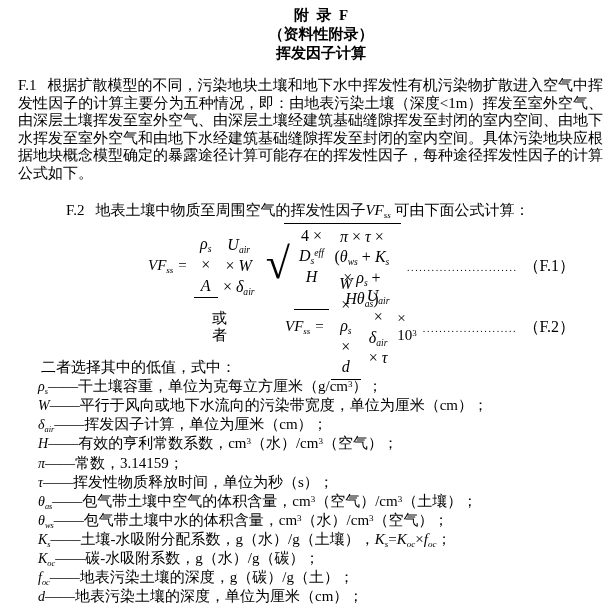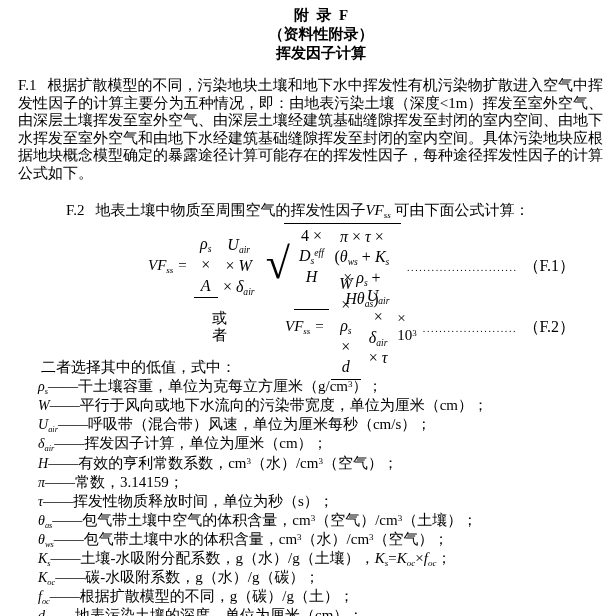--- a/index.html
+++ b/index.html
@@ -147,26 +147,25 @@
     <span>× 10<sup>3</sup></span>
     <span class="dots">............................................................</span>
     <span class="eq-label">（F.2）</span>
   </div>
 
   <div class="where">二者选择其中的低值，式中：</div>
 
   <div class="defs">
       <div class="def-item"><span class="def-sym"><i>ρ</i><sub><i>s</i></sub></span><span>——干土壤容重，单位为克每立方厘米（g/cm<sup>3</sup>）；</span></div>
       <div class="def-item"><span class="def-sym"><i>W</i></span><span>——平行于风向或地下水流向的污染带宽度，单位为厘米（cm）；</span></div>
-      <div class="def-item"><span class="def-sym"><i>U</i><sub><i>air</i></sub></span><span>——呼吸带（混合带）风速，单位为厘米每秒（cm/s）；</span></div>
       <div class="def-item"><span class="def-sym"><i>δ</i><sub><i>air</i></sub></span><span>——挥发因子计算，单位为厘米（cm）；</span></div>
       <div class="def-item"><span class="def-sym"><i>H</i></span><span>——有效的亨利常数系数，cm<sup>3</sup>（水）/cm<sup>3</sup>（空气）；</span></div>
       <div class="def-item"><span class="def-sym"><i>π</i></span><span>——常数，3.14159；</span></div>
       <div class="def-item"><span class="def-sym"><i>τ</i></span><span>——挥发性物质释放时间，单位为秒（s）；</span></div>
       <div class="def-item"><span class="def-sym"><i>θ</i><sub><i>as</i></sub></span><span>——包气带土壤中空气的体积含量，cm<sup>3</sup>（空气）/cm<sup>3</sup>（土壤）；</span></div>
       <div class="def-item"><span class="def-sym"><i>θ</i><sub><i>ws</i></sub></span><span>——包气带土壤中水的体积含量，cm<sup>3</sup>（水）/cm<sup>3</sup>（空气）；</span></div>
       <div class="def-item"><span class="def-sym"><i>K</i><sub><i>s</i></sub></span><span>——土壤-水吸附分配系数，g（水）/g（土壤），</span><span><i>K</i><sub><i>s</i></sub>=<i>K</i><sub><i>oc</i></sub>×<i>f</i><sub><i>oc</i></sub></span><span>；</span></div>
       <div class="def-item"><span class="def-sym"><i>K</i><sub><i>oc</i></sub></span><span>——碳-水吸附系数，g（水）/g（碳）；</span></div>
-      <div class="def-item"><span class="def-sym"><i>f</i><sub><i>oc</i></sub></span><span>——根据扩散模型的不同，g（碳）/g（土）；</span></div>
+      <div class="def-item"><span class="def-sym"><i>f</i><sub><i>oc</i></sub></span><span>——地表污染土壤的深度，g（碳）/g（土）；</span></div>
       <div class="def-item"><span class="def-sym"><i>d</i></span><span>——地表污染土壤的深度，单位为厘米（cm）；</span></div>
     </div>
 
 </div>
 
 </body></html>

